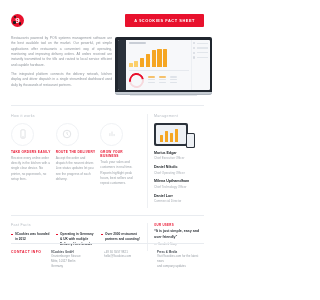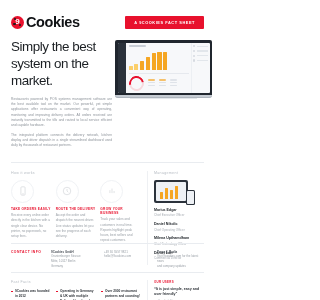--- a/index.html
+++ b/index.html
@@ -120,28 +120,26 @@
 <div class="page">
 
   <div class="header">
     <div class="logo">
       <span class="logo-mark">
         <i class="dot d1"></i>
           <i class="dot d2"></i>
           <i class="dot d3"></i>
         <span class="num">9</span>
       </span>
-      <span class="logo-word">Cookies</span>
     </div>
     <div class="badge">A 9COOKIES FACT SHEET</div>
   </div>
 
   <div class="hero">
     <div class="hero-left">
-      <h1 class="hero-title">Simply the best system on the market.</h1>
       <div class="hero-body">
         <p>Restaurants powered by POS systems management software are the best available tool on the market. Our powerful, yet simple applications offer restaurants a convenient way of operating, monitoring and improving delivery orders. All orders received are instantly transmitted to the tills and routed to local service efficient and capable hardware.</p>
         <p>The integrated platform connects the delivery network, kitchen display and driver dispatch in a single streamlined dashboard used daily by thousands of restaurant partners.</p>
       </div>
     </div>
     <div class="hero-right">
       <div class="laptop">
         <div class="laptop-screen">
           <div class="dash">
             <div class="dash-rail">

